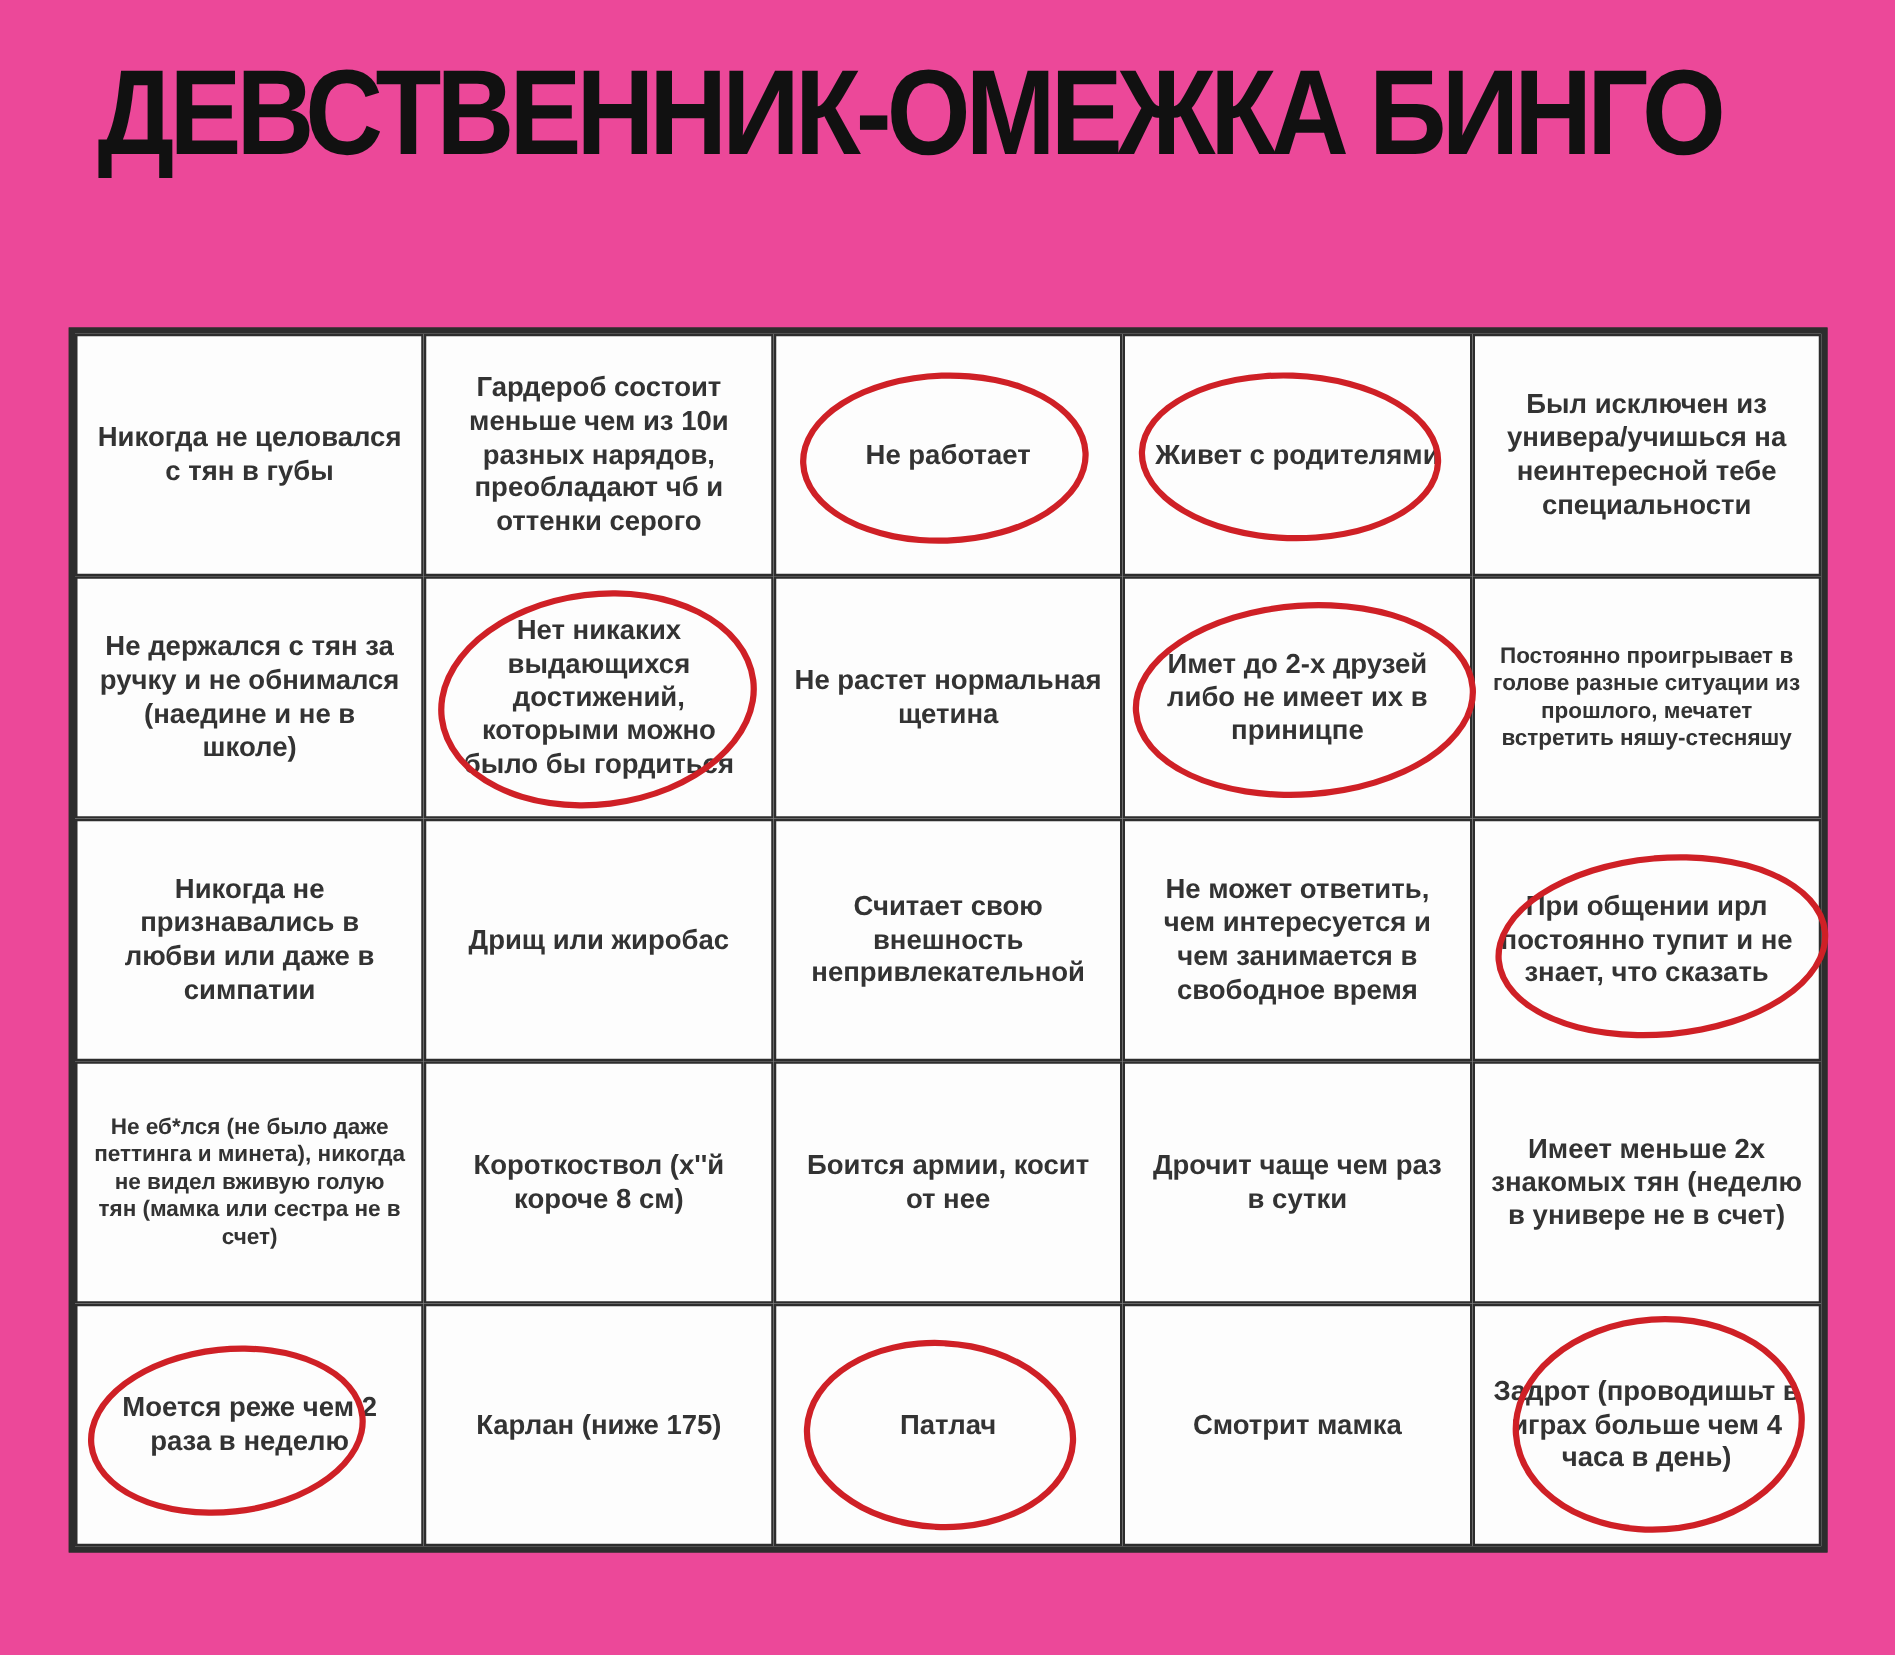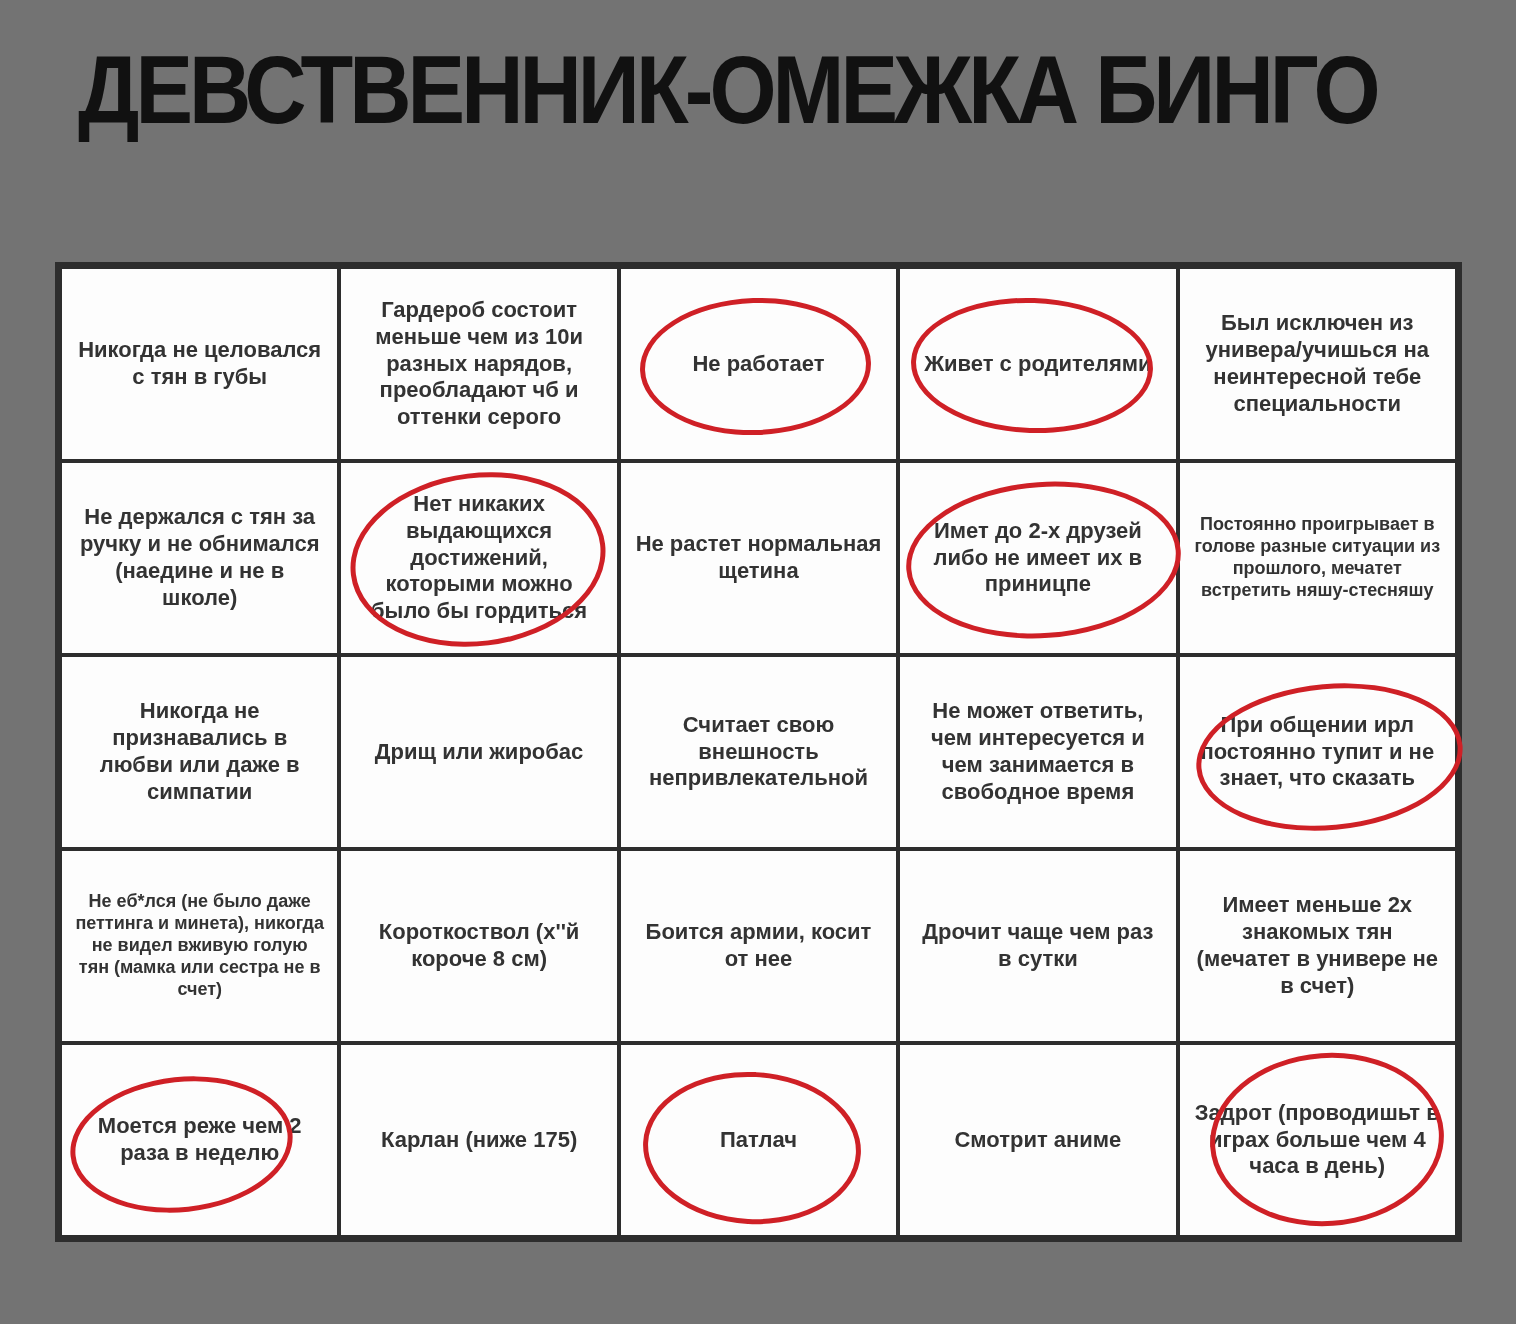--- a/index.html
+++ b/index.html
@@ -8,21 +8,21 @@
     background: #ffffff;
     width: 1516px;
     font-family: "Liberation Sans", "DejaVu Sans", sans-serif;
     color: #2e2e2e;
   }
   .page {
     width: 1516px;
     height: 1324px;
     position: relative;
     overflow: hidden;
-    background: #737373;
+    background: #ec4899;
   }
   .title {
     position: absolute;
     top: 34px;
     left: 78px;
     width: 1370px;
     font-size: 88px;
     font-weight: bold;
     letter-spacing: -4px;
     color: #111111;
@@ -138,36 +138,36 @@
     <div class="cell">
       <span class="cell-text">Короткоствол (х''й короче 8 см)</span>
     </div>
     <div class="cell">
       <span class="cell-text">Боится армии, косит от нее</span>
     </div>
     <div class="cell">
       <span class="cell-text">Дрочит чаще чем раз в сутки</span>
     </div>
     <div class="cell">
-      <span class="cell-text">Имеет меньше 2х знакомых тян (мечатет в универе не в счет)</span>
+      <span class="cell-text">Имеет меньше 2х знакомых тян (неделю в универе не в счет)</span>
     </div>
 
     <div class="cell">
       <span class="cell-text">Моется реже чем 2 раза в неделю</span>
       <span class="circle" style="left:3%;right:16%;top:17%;bottom:12%;transform:rotate(-6deg)"></span>
     </div>
     <div class="cell">
       <span class="cell-text">Карлан (ниже 175)</span>
     </div>
     <div class="cell">
       <span class="cell-text">Патлач</span>
       <span class="circle" style="left:8%;right:13%;top:14%;bottom:6%;transform:rotate(3deg)"></span>
     </div>
     <div class="cell">
-      <span class="cell-text">Смотрит аниме</span>
+      <span class="cell-text">Смотрит мамка</span>
     </div>
     <div class="cell">
       <span class="cell-text">Задрот (проводишьт в играх больше чем 4 часа в день)</span>
       <span class="circle" style="left:11%;right:4%;top:4%;bottom:5%;transform:rotate(-4deg)"></span>
     </div>
 
   </div>
 </div>
 
 </body></html>

